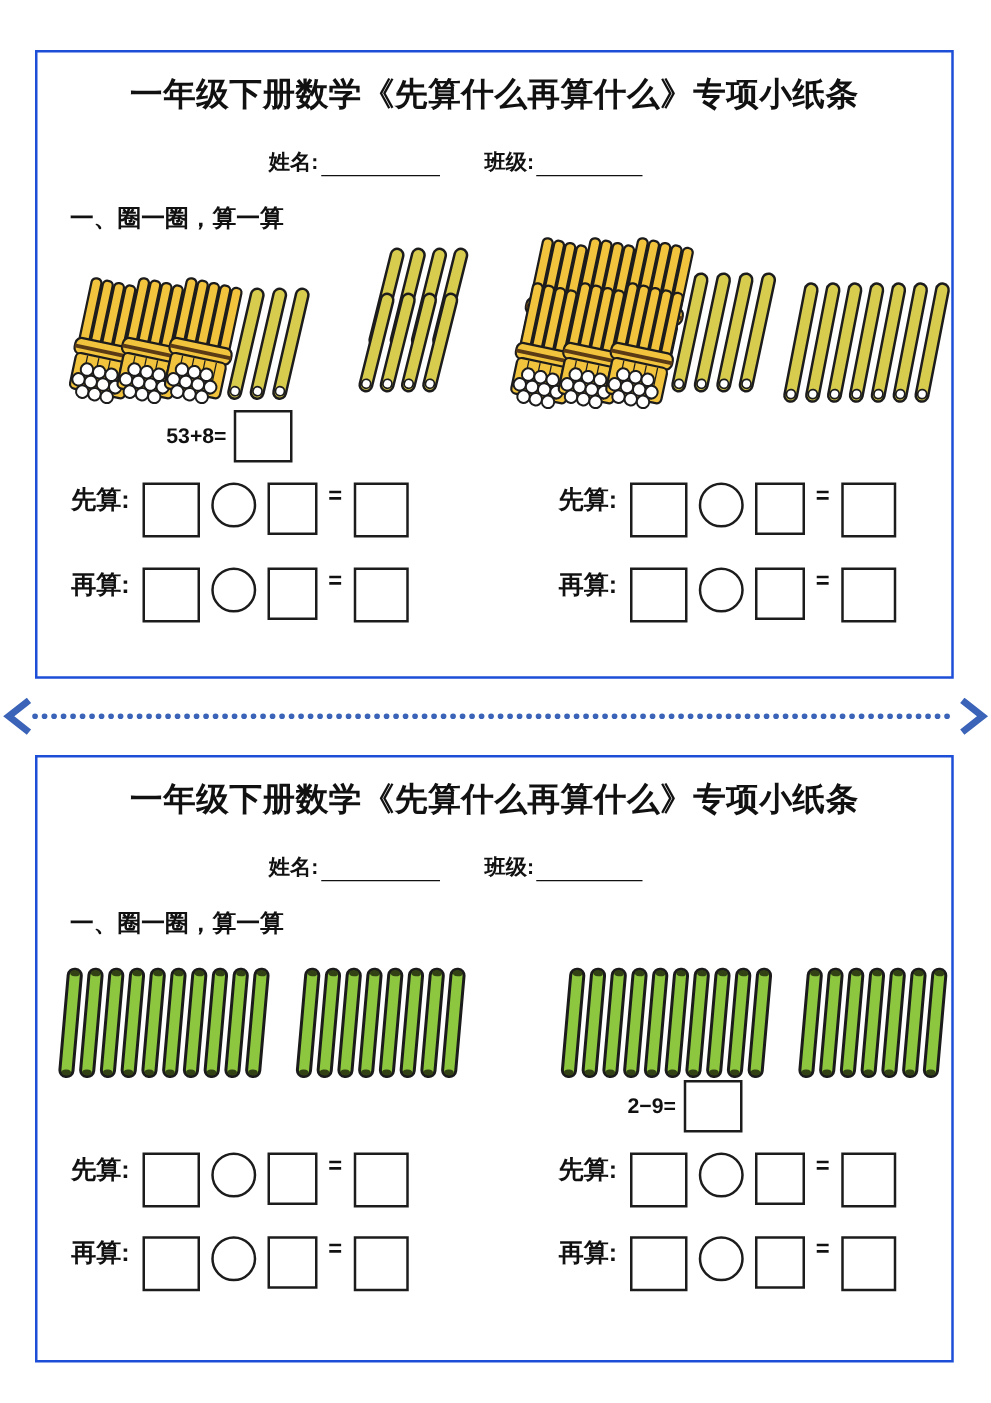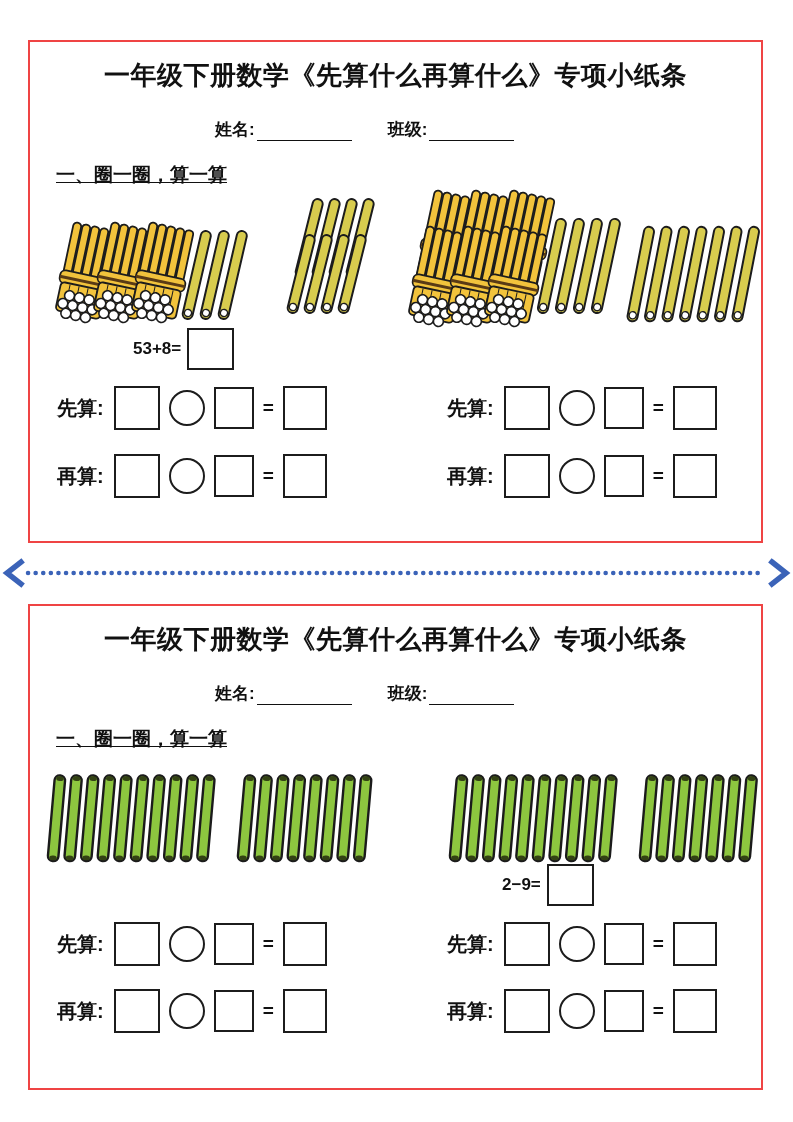--- a/index.html
+++ b/index.html
@@ -3,42 +3,42 @@
 <meta charset="utf-8">
 <style>
   html,body{margin:0;padding:0;}
   body{
     width:793px;height:1122px;position:relative;background:#ffffff;
     font-family:"Liberation Sans","DejaVu Sans",sans-serif;color:#111;
     overflow:hidden;
   }
   .panel{
     position:absolute;left:28px;width:735px;background:#fff;
-    border:2px solid #ef4444;box-sizing:border-box;
+    border:2px solid #1d4ed8;box-sizing:border-box;
   }
   .panel-top{top:40px;height:503px;}
   .panel-bottom{top:604px;height:486px;}
   .title{
     position:absolute;left:0;right:0;top:16px;margin:0;text-align:center;
     font-size:26px;font-weight:800;letter-spacing:.5px;white-space:nowrap;
   }
   .id-row{
     position:absolute;top:76px;left:185px;display:flex;align-items:flex-end;
     font-size:17px;font-weight:600;
   }
   .blank{display:inline-block;width:95px;height:19px;border-bottom:1.6px solid #111;margin-left:2px;}
   .blank.short{width:85px;}
   .cls-label{margin-left:36px;}
-  .section-heading{position:absolute;left:26px;top:120px;font-size:19px;font-weight:800;text-decoration:underline;}
+  .section-heading{position:absolute;left:26px;top:120px;font-size:19px;font-weight:800;}
   .illo{position:absolute;}
   .illo svg{overflow:visible;display:block;}
   .eq-line{position:absolute;display:flex;align-items:center;gap:6px;font-size:17px;font-weight:700;}
   .sq{display:inline-block;box-sizing:border-box;border:2px solid #1c1c1c;background:#fff;}
   .ans-lg{width:47px;height:42px;}
-  .calc-row{position:absolute;display:flex;align-items:center;gap:8px;}
+  .calc-row{position:absolute;display:flex;align-items:flex-start;gap:8px;}
   .calc-label{font-size:20px;font-weight:800;margin-right:2px;white-space:nowrap;}
   .b1{width:46px;height:44px;}
   .circ{width:36px;height:36px;box-sizing:border-box;border:2px solid #1c1c1c;border-radius:50%;margin:0 1px;background:#fff;}
   .b2{width:40px;height:42px;}
   .eqs{font-size:19px;font-weight:800;margin:0 1px;}
   .b3{width:44px;height:44px;}
   .divider{position:absolute;left:0;top:558px;width:793px;height:30px;}
 </style>
 </head>
 <body>

